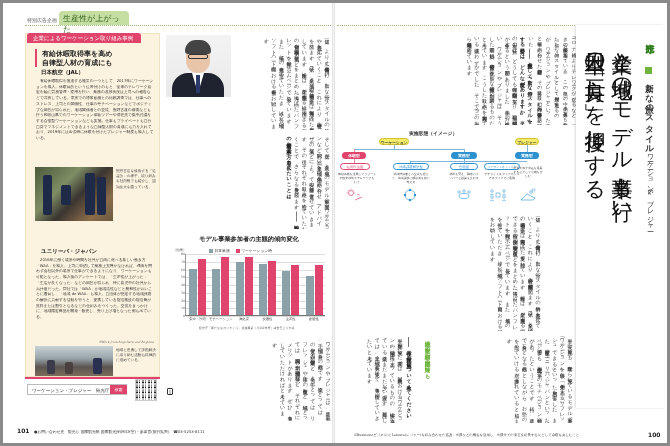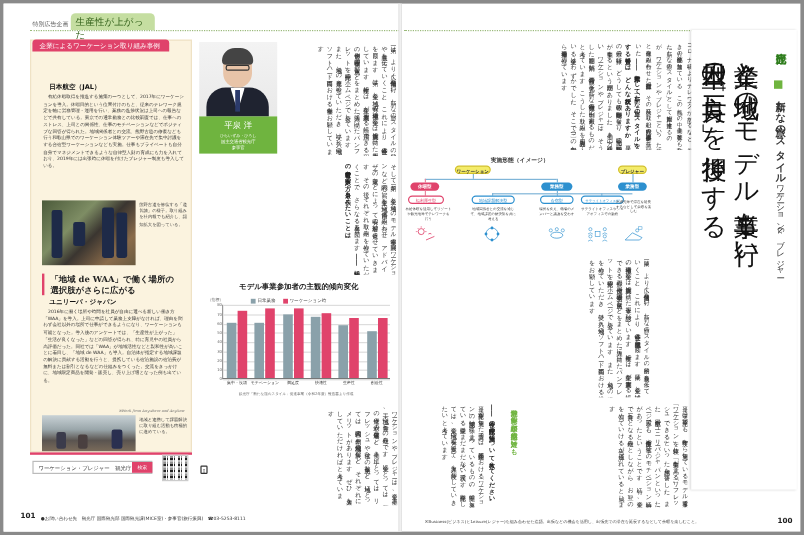--- a/index.html
+++ b/index.html
@@ -106,35 +106,35 @@
 <div class="spread">
 
   <div class="page-left">
     <div class="hdr-label">特別広告企画</div>
     <div class="hdr-tab">生産性が上がった</div>
     <div class="dotline" style="left:22px;width:308px;"></div>
 
     <div class="casebox"></div>
     <div class="case-title-tab">企業によるワーケーション取り組み事例</div>
 
+    <div class="case-head" style="top:46px;">
+      <div>有給休暇取得率を高め</div>
+      <div>自律型人材の育成にも</div>
+    </div>
     <div class="case-co" style="top:66px;">日本航空（JAL）</div>
     <div class="case-text" style="top:75px;height:85px;overflow:hidden;">有給休暇取得を推進する施策の一つとして、2017年にワーケーションを導入。休暇目的という位置付けのもと、従来のテレワーク規定を軸に労務管理・運用を行い、業務の進捗状況は上司への報告などで共有している。東京での通常勤務との比較調査では、仕事へのストレス、上司との関係性、仕事のモチベーションなどでポジティブな回答が得られた。地域関係者との交流、熊野古道の修復なども行う和歌山県でのワーケーション体験ツアーや滞在先で集中討議をする合宿型ワーケーションなども実施。仕事もプライベートも自分自身でマネジメントできるような自律型人財の育成にも力を入れており、2019年には出張時に休暇を付けたブレジャー制度も導入している。</div>
 
     <div class="photo forest" style="left:32px;top:164px;width:78px;height:54px;">
       <div class="fig" style="left:8px;top:8px;width:9px;height:40px;"></div>
       <div class="fig" style="left:26px;top:18px;width:10px;height:20px;"></div>
       <div class="fig" style="left:50px;top:6px;width:10px;height:42px;"></div>
       <div class="fig" style="left:62px;top:10px;width:9px;height:38px;"></div>
     </div>
     <div class="caption" style="left:113px;top:166px;width:42px;">熊野古道を修復する「道普請」の様子。取り組みを社内報でも紹介し、認知拡大を図っている。</div>
 
-    <div class="case-head" style="top:225px;">
-      <div>「地域 de WAA」で働く場所の</div>
-      <div>選択肢がさらに広がる</div>
-    </div>
     <div class="case-co" style="top:245px;">ユニリーバ・ジャパン</div>
     <div class="case-text" style="top:254px;height:86px;overflow:hidden;">2016年に働く場所や時間を社員が自由に選べる新しい働き方「WAA」を導入。上司に申請して業務上支障がなければ、理由を問わず会社以外の場所で仕事ができるようになり、ワーケーションも可能となった。導入後のアンケートでは、「生産性が上がった」「生活が良くなった」などの回答が得られ、特に育児中の社員から高評価だった。同社では「WAA」が地域活性などと親和性が高いことに着目し、「地域 de WAA」も導入。自治体が指定する地域課題の解決に貢献する活動を行うと、提携している宿泊施設の宿泊費が無料または割引となるなどの仕組みをつくった。交流をきっかけに、地域限定商品を開発・販売し、売り上げ増となった例も出ている。</div>
     <div class="credit" style="left:96px;top:337px;">※Work from Anywhere and Anytime</div>
 
     <div class="photo office" style="left:32px;top:343px;width:78px;height:30px;">
       <div class="fig" style="left:12px;top:14px;width:8px;height:14px;background:#3b3b4b;"></div>
       <div class="fig" style="left:30px;top:16px;width:8px;height:12px;background:#4a4040;"></div>
       <div class="fig" style="left:58px;top:12px;width:9px;height:16px;background:#2a3050;"></div>
     </div>
     <div class="caption" style="left:113px;top:345px;width:42px;">地域と連携して課題解決に取り組む活動も積極的に進めている。</div>
@@ -150,28 +150,20 @@
     <div class="pageno" style="left:14px;top:424px;">101</div>
     <div class="footer-contact">●お問い合わせ先　観光庁 国際観光部 国際観光課(MICE室)・参事官(旅行振興)　☎03-5253-8111</div>
 
     <div class="portrait">
       <div class="suit"></div>
         <div class="shirt"></div>
         <div class="tie"></div>
       <div class="face"></div>
         <div class="hair"></div>
         <div class="glasses"></div>
-    </div>
-    <div class="namecard">
-      <div class="nm">平泉 洋</div>
-      <div class="kana">ひらいずみ・ひろし</div>
-      <div class="role">
-        <div>国土交通省観光庁</div>
-        <div>参事官</div>
-      </div>
     </div>
 
     <div class="vcol" style="left:232px;top:32px;width:95px;height:95px;">
       <span>第一は、より広く情報発信を行い、新たな旅のスタイルの目的や意義を伝えていくこと。これにより、社会全体の機運醸成を図ります。第二は、企業と地域、双方の環境整備。企業には制度導入に向けた支援を検討しています。昨年度には、企業が制度導入する際に活用できる規程の作成例や労務管理上の留意点などをまとめた「導入に向けたパンフレット」を観光庁のホームページで公表しています。また、地域との連携を進めていただき、受け入れ地域のソフト・ハード両面における整備をお願いしています。</span>
     </div>
     <div class="vcol" style="left:163px;top:130px;width:164px;height:96px;">
       <span>そして第三が、企業と地域とのモデル事業の展開。ワーケーションなど関心の高い企業を地域の自治体と組み合わせ、アドバイザーの派遣などによって双方の理解を促進させていきます。その後、それぞれ取り組みを進めていただくことで、さらなる普及を図ります。</span><span class="q">――観光に企業の経営者や人事の方へ最も伝えたいことは。</span>
     </div>
     <div class="vcol" style="left:166px;top:336px;width:162px;height:82px;">
       <span>ワーケーションやブレジャーは、企業、働き手、地域の三方良しの仕組みです。企業にとっては、休暇取得の促進や人材の確保・定着など、働き手にとっては、リフレッシュや仕事への意欲向上など、地域にとっては、関係人口の創出や地域課題の解決など、それぞれにメリットがあります。ぜひ、導入を検討していただければと考えています。</span>

